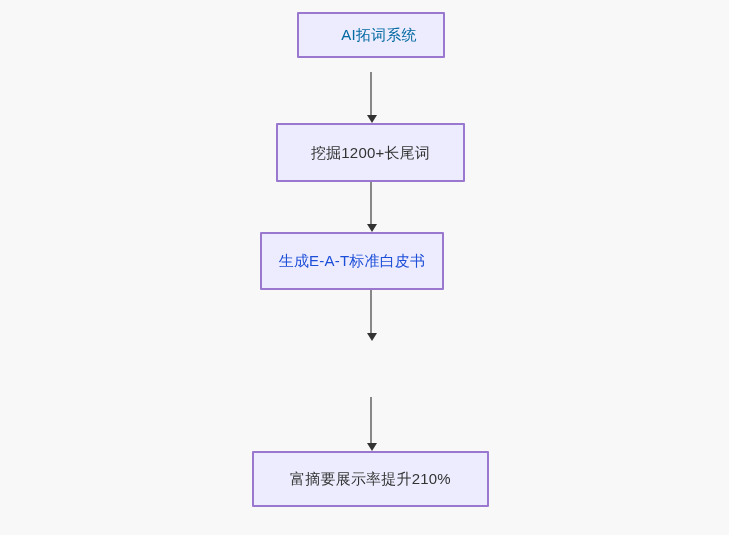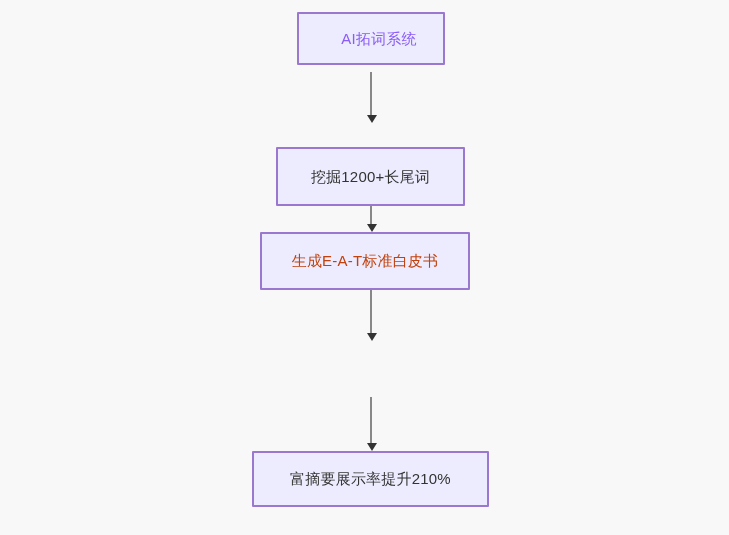--- a/index.html
+++ b/index.html
@@ -72,25 +72,25 @@
       <div class="edge-head" style="top: 42px; border-top-color: rgb(51, 51, 51);"></div>
     </div>
     <div class="edge" style="left: 371px; top: 290px;">
       <div class="edge-line" style="left: -1px; height: 44px; background: rgb(136, 136, 136);"></div>
       <div class="edge-head" style="top: 43px; border-top-color: rgb(51, 51, 51);"></div>
     </div>
     <div class="edge" style="left: 371px; top: 397px;">
       <div class="edge-line" style="left: -1px; height: 47px; background: rgb(136, 136, 136);"></div>
       <div class="edge-head" style="top: 46px; border-top-color: rgb(51, 51, 51);"></div>
     </div>
-    <div class="node" style="left: 297px; top: 12px; width: 148px; height: 53px; background: rgb(236, 236, 254); border-color: rgb(154, 120, 208); color: #8b5cf6; padding-left: 16px;">
+    <div class="node" style="left: 297px; top: 12px; width: 148px; height: 46px; background: rgb(236, 236, 254); border-color: rgb(154, 120, 208); color: #0369a1; padding-left: 16px;">
       <span>AI拓词系统</span>
     </div>
-    <div class="node" style="left: 276px; top: 123px; width: 189px; height: 59px; background: rgb(236, 236, 254); border-color: rgb(154, 120, 208); color: rgb(51, 51, 51); margin-top: 24px;">
+    <div class="node" style="left: 276px; top: 123px; width: 189px; height: 59px; background: rgb(236, 236, 254); border-color: rgb(154, 120, 208); color: rgb(51, 51, 51);">
       <span>挖掘1200+长尾词</span>
     </div>
-    <div class="node" style="left: 260px; top: 232px; width: 210px; height: 58px; background: rgb(236, 236, 254); border-color: rgb(154, 120, 208); color: #c2410c;">
+    <div class="node" style="left: 260px; top: 232px; width: 184px; height: 58px; background: rgb(236, 236, 254); border-color: rgb(154, 120, 208); color: #1d4ed8;">
       <span>生成E-A-T标准白皮书</span>
     </div>
     <div class="node" style="left: 252px; top: 451px; width: 237px; height: 56px; background: rgb(236, 236, 254); border-color: rgb(154, 120, 208); color: rgb(51, 51, 51);">
       <span>富摘要展示率提升210%</span>
     </div>
   </div>
 
 </body></html>

